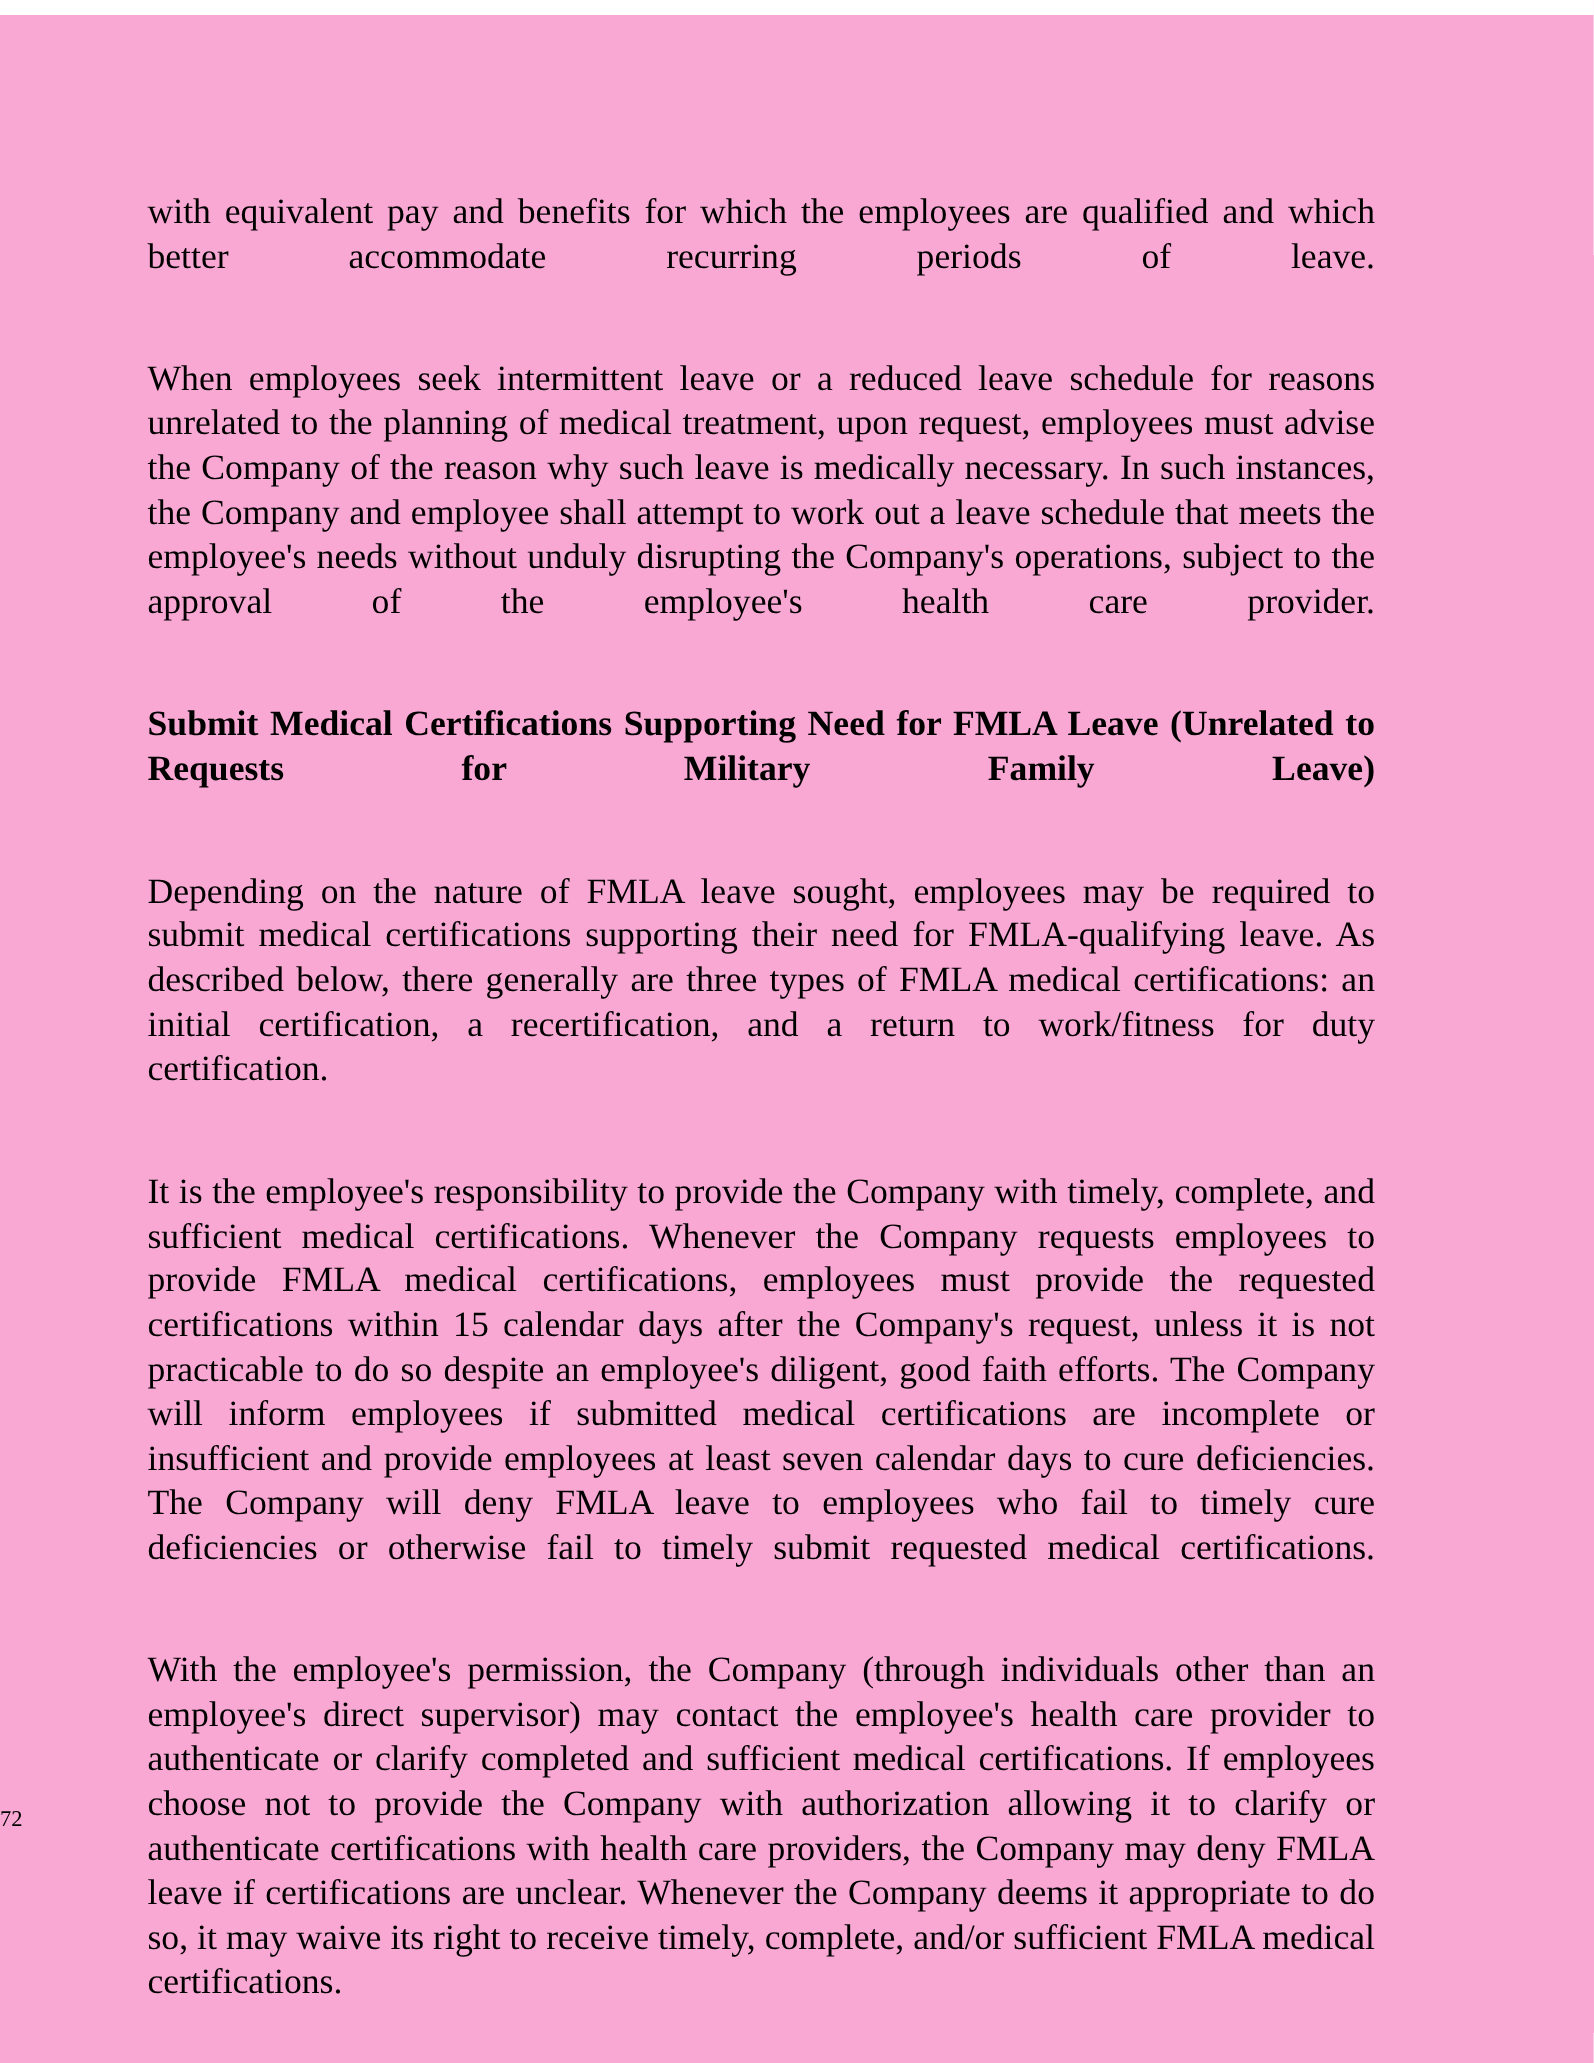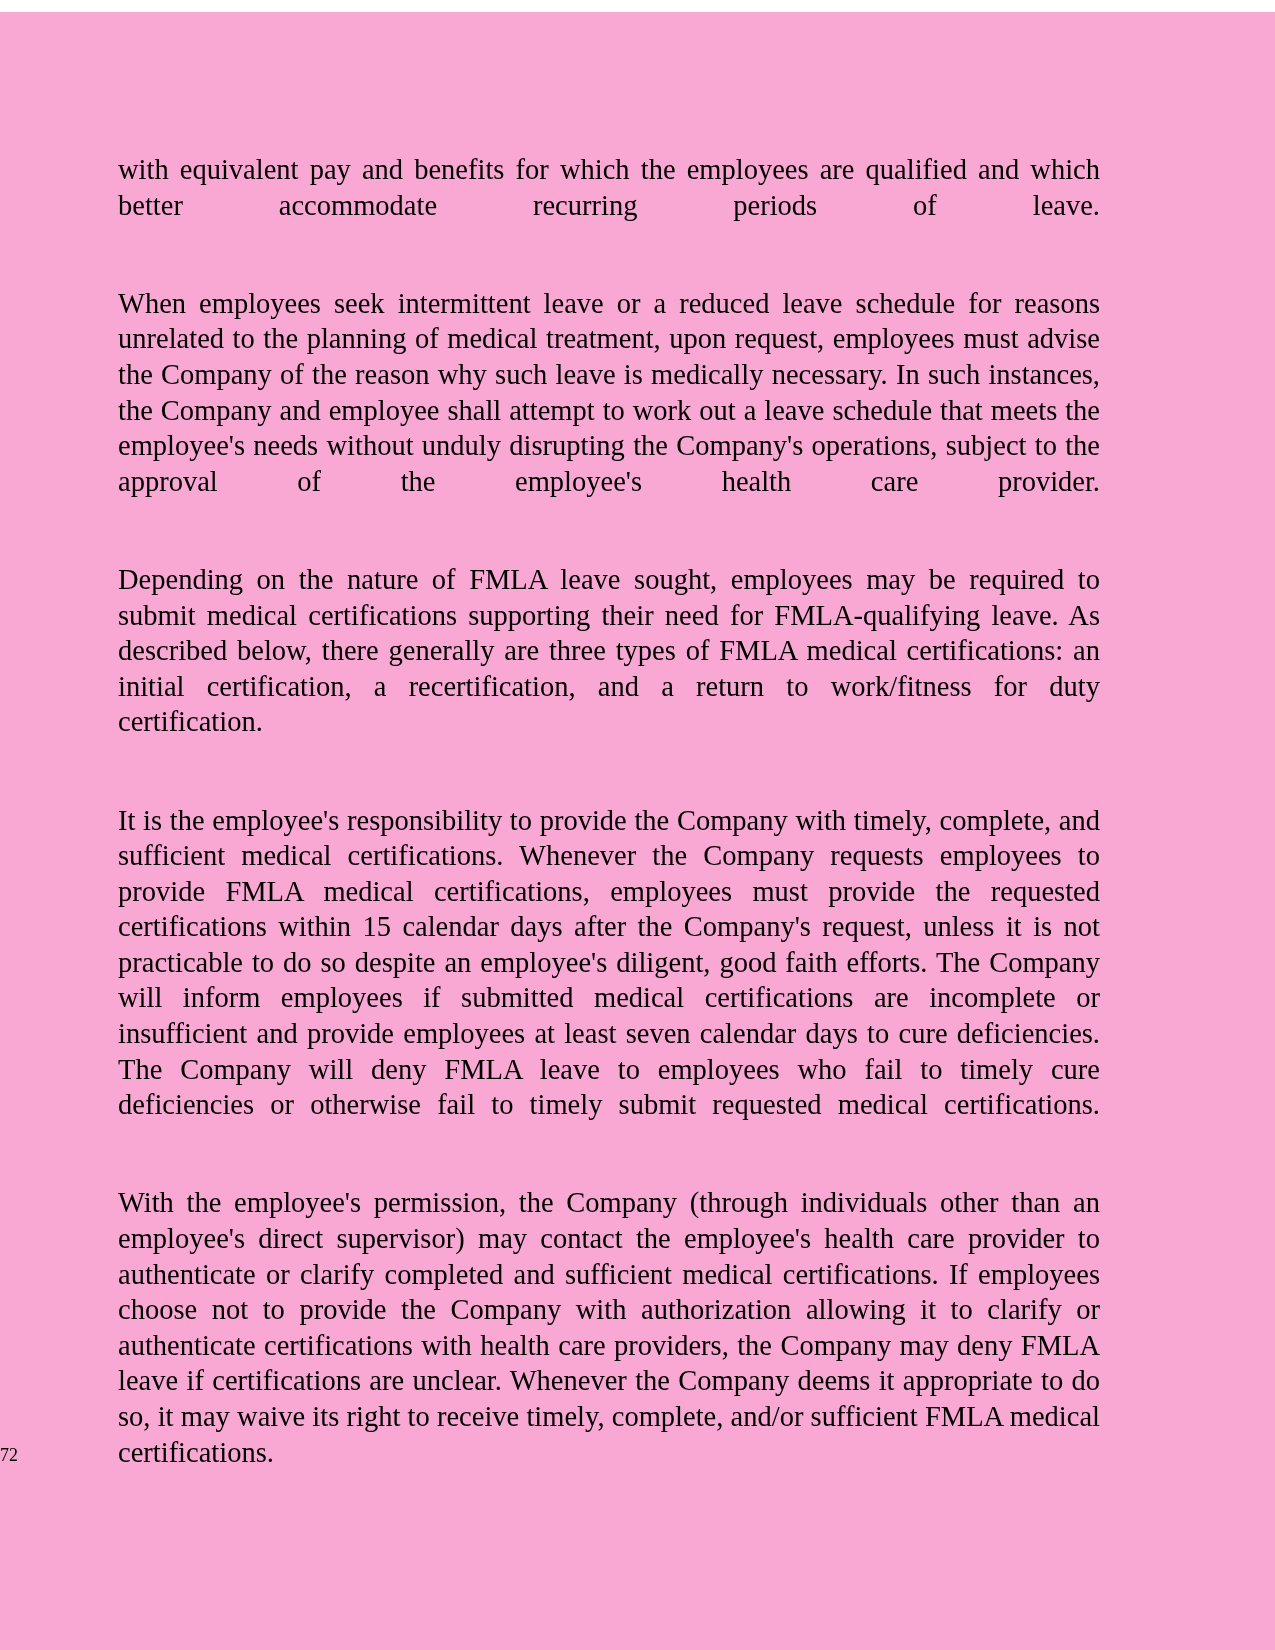--- a/index.html
+++ b/index.html
@@ -70,20 +70,21 @@
 <body>
 
 <div class="page">
 
   <div class="content">
 
     <p class="para">with equivalent pay and benefits for which the employees are qualified and which better accommodate recurring periods of leave.</p>
 
     <p class="para">When employees seek intermittent leave or a reduced leave schedule for reasons unrelated to the planning of medical treatment, upon request, employees must advise the Company of the reason why such leave is medically necessary. In such instances, the Company and employee shall attempt to work out a leave schedule that meets the employee's needs without unduly disrupting the Company's operations, subject to the approval of the employee's health care provider.</p>
 
+    <p class="heading">Submit Medical Certifications Supporting Need for FMLA Leave (Unrelated to Requests for Military Family Leave)</p>
 
     <p class="para"><span>Depending on the nature of FMLA leave sought, employees may be required to submit medical certifications supporting their need for FMLA-qualifying leave. As described below, there generally are three types of FMLA medical certifications: an </span><b>initial certification</b><span>, a </span><b>recertification,</b><span> and a </span><b>return to work/fitness for duty certification</b><span>.</span></p>
 
     <p class="para">It is the employee's responsibility to provide the Company with timely, complete, and sufficient medical certifications. Whenever the Company requests employees to provide FMLA medical certifications, employees must provide the requested certifications within 15 calendar days after the Company's request, unless it is not practicable to do so despite an employee's diligent, good faith efforts. The Company will inform employees if submitted medical certifications are incomplete or insufficient and provide employees at least seven calendar days to cure deficiencies. The Company will deny FMLA leave to employees who fail to timely cure deficiencies or otherwise fail to timely submit requested medical certifications.</p>
 
     <p class="para last">With the employee's permission, the Company (through individuals other than an employee's direct supervisor) may contact the employee's health care provider to authenticate or clarify completed and sufficient medical certifications. If employees choose not to provide the Company with authorization allowing it to clarify or authenticate certifications with health care providers, the Company may deny FMLA leave if certifications are unclear. Whenever the Company deems it appropriate to do so, it may waive its right to receive timely, complete, and/or sufficient FMLA medical certifications.</p>
 
   </div>
 
   <div class="page-number">72</div>

